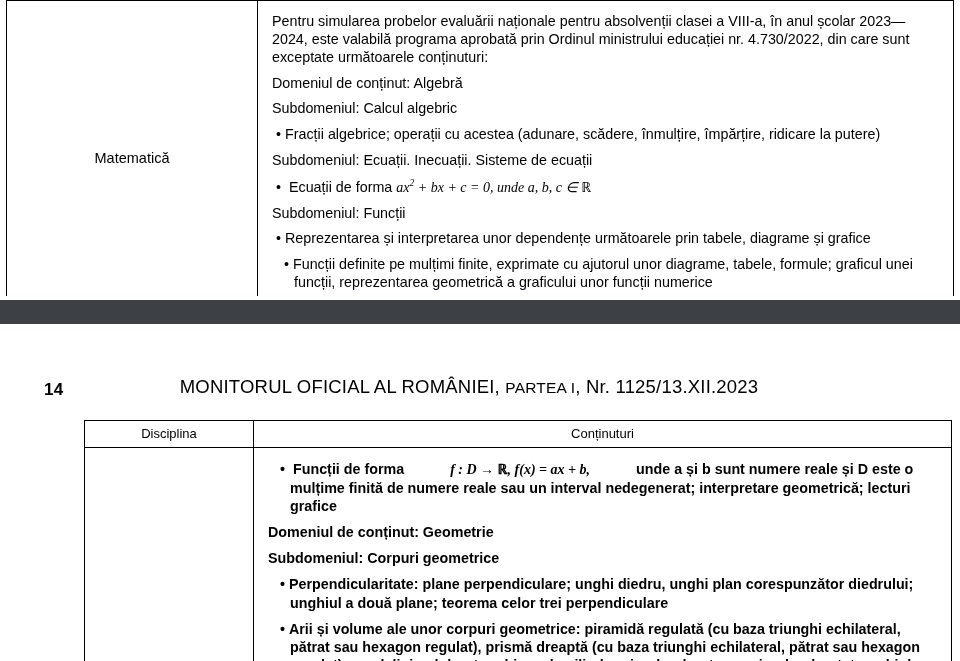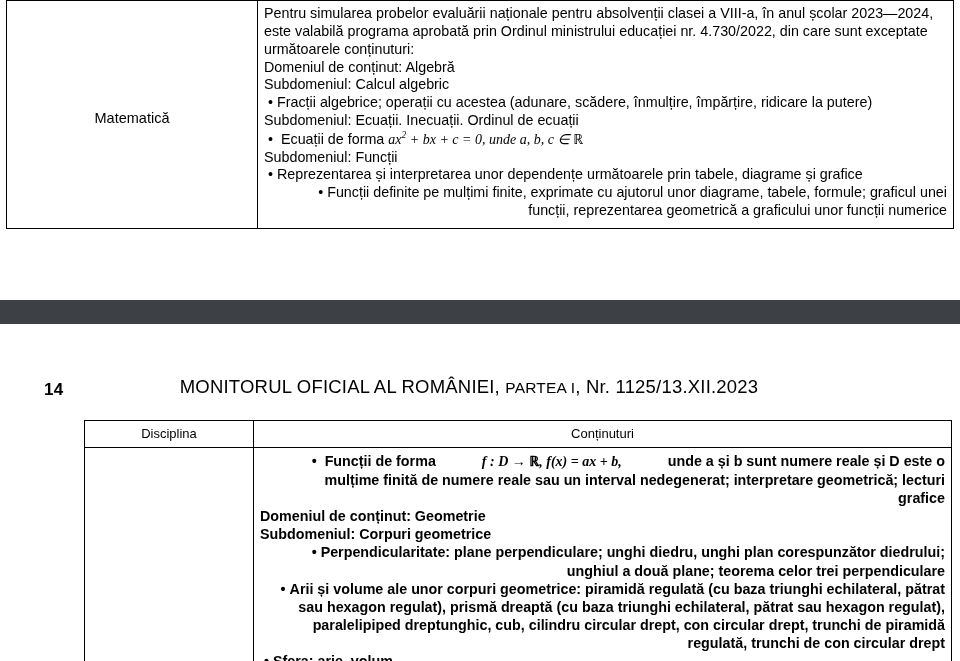--- a/index.html
+++ b/index.html
@@ -43,32 +43,31 @@
     text-align: center;
     vertical-align: middle;
     font-size: 14.5px;
     padding-top: 16px;
   }
   .table-top td.content-cell {
     font-size: 14.3px;
     line-height: 1.25;
   }
 
-  .line { margin: 0; padding: 0; }
+  .line { margin: 8px; padding: 0; }
   .bullet-line {
     padding-left: 13px;
     text-indent: -9px;
   }
   .bullet-line::before {
     content: "\2022\00a0";
   }
   .hang {
     padding-left: 22px;
     text-indent: -10px;
-    text-align: right;
   }
   .mathitalic {
     font-family: "Liberation Serif", serif;
     font-style: italic;
     font-size: 14px;
     text-align: right;
   }
   sup.exp {
     font-size: 9.5px;
     vertical-align: super;
@@ -185,21 +184,21 @@
     <tbody>
         <tr>
       <td class="disc-cell">
         <span>Matematică</span>
       </td>
       <td class="content-cell">
         <div class="line">Pentru simularea probelor evaluării naționale pentru absolvenții clasei a VIII-a, în anul școlar 2023—2024, este valabilă programa aprobată prin Ordinul ministrului educației nr. 4.730/2022, din care sunt exceptate următoarele conținuturi:</div>
         <div class="line">Domeniul de conținut: Algebră</div>
         <div class="line">Subdomeniul: Calcul algebric</div>
         <div class="line bullet-line">Fracții algebrice; operații cu acestea (adunare, scădere, înmulțire, împărțire, ridicare la putere)</div>
-        <div class="line">Subdomeniul: Ecuații. Inecuații. Ordinul de ecuații</div>
+        <div class="line">Subdomeniul: Ecuații. Inecuații. Sisteme de ecuații</div>
         <div class="line bullet-line">
           <span>Ecuații de forma</span>
           <span class="mathitalic">ax<sup class="exp">2</sup> + bx + c = 0, unde a, b, c ∈ <span class="bbR">ℝ</span></span>
         </div>
         <div class="line">Subdomeniul: Funcții</div>
         <div class="line bullet-line">Reprezentarea și interpretarea unor dependențe următoarele prin tabele, diagrame și grafice</div>
         <div class="line bullet-line hang">Funcții definite pe mulțimi finite, exprimate cu ajutorul unor diagrame, tabele, formule; graficul unei funcții, reprezentarea geometrică a graficului unor funcții numerice</div>
       </td>
     </tr>
   </tbody>

